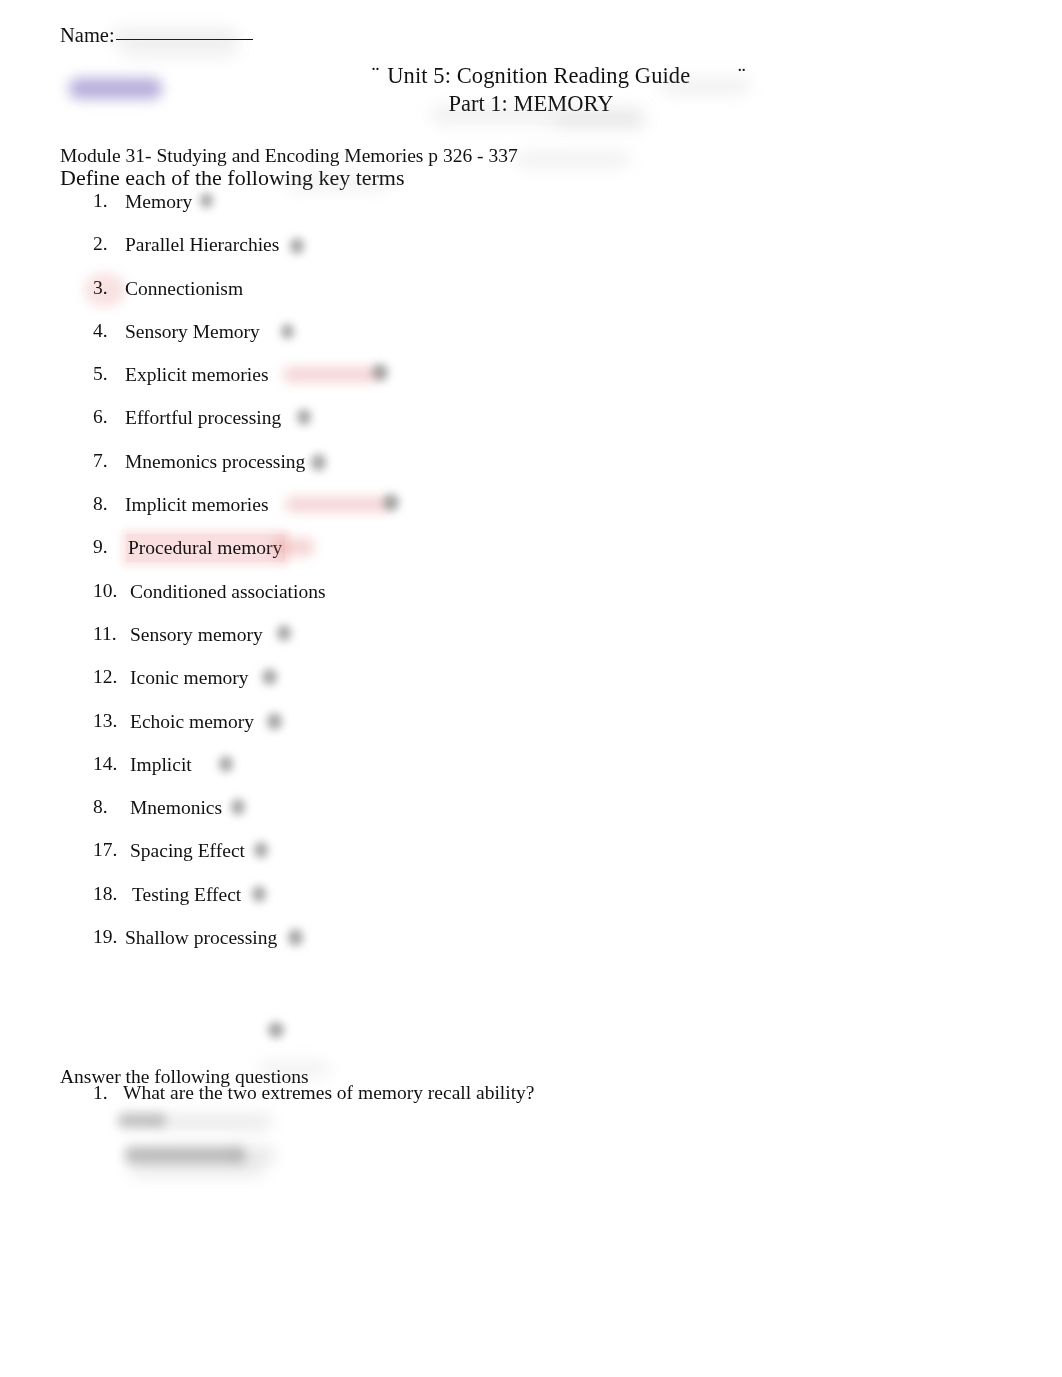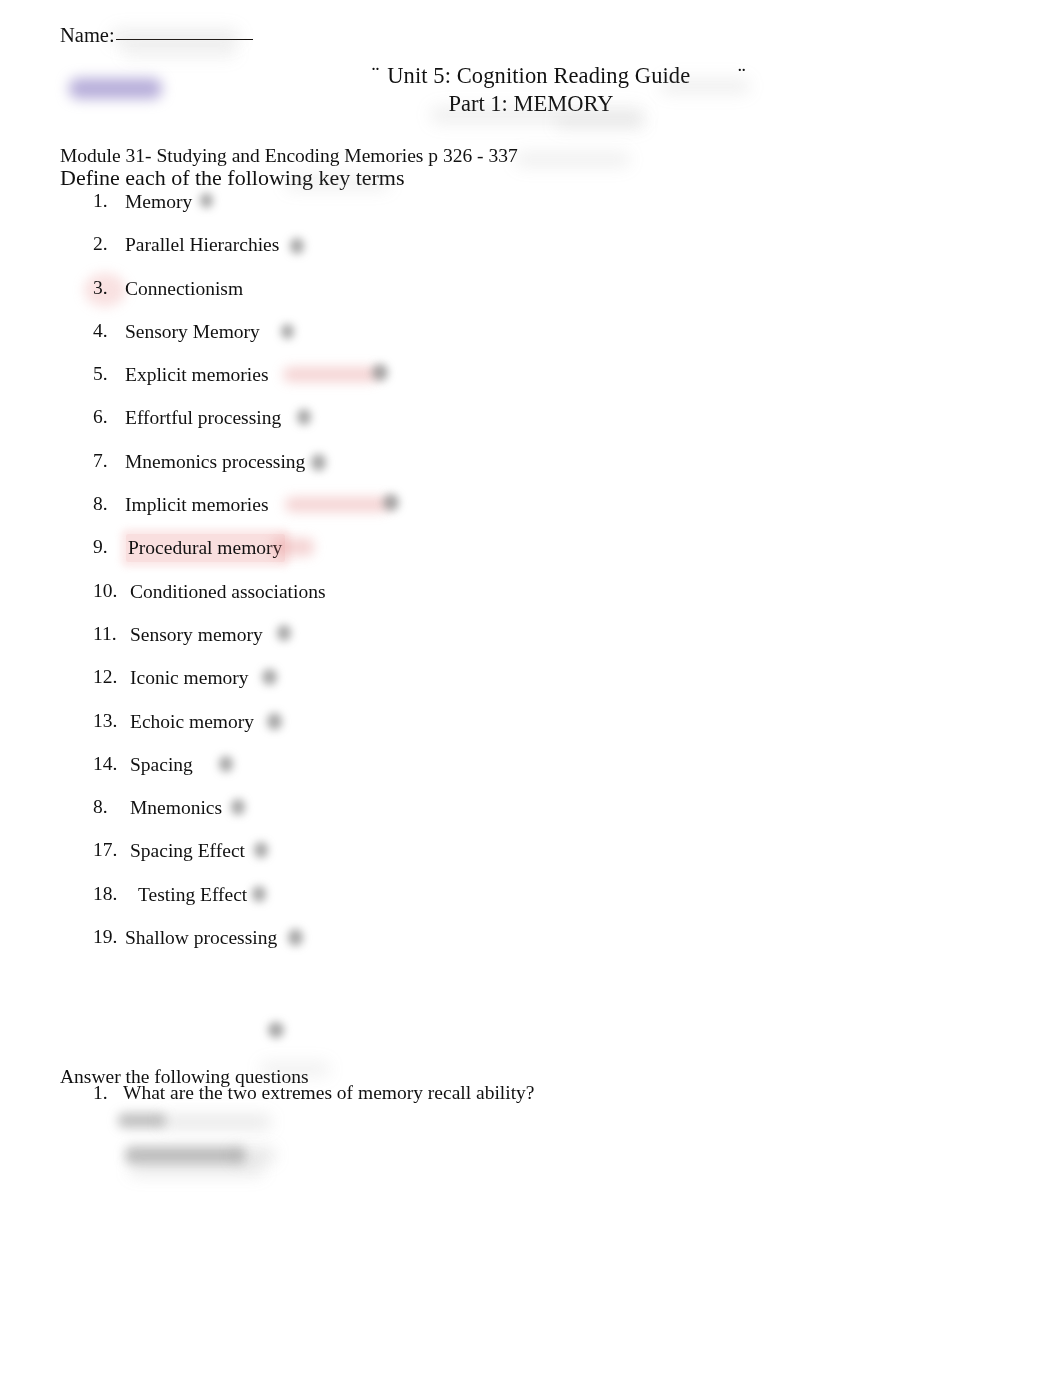--- a/index.html
+++ b/index.html
@@ -324,40 +324,40 @@
     </div>
 
     <div class="term-row two-digit">
       <span class="term-num wide">13.</span>
       <span class="term-label">Echoic memory</span>
       <span class="blur-dot" style="left:267px; top:5px; width:15px; height:17px;"></span>
     </div>
 
     <div class="term-row two-digit">
       <span class="term-num wide">14.</span>
-      <span class="term-label">Spacing</span>
+      <span class="term-label">Implicit</span>
       <span class="blur-dot" style="left:219px; top:5px; width:14px; height:16px;"></span>
     </div>
 
     <div class="term-row two-digit">
       <span class="term-num wide">8.</span>
       <span class="term-label">Mnemonics</span>
       <span class="blur-dot" style="left:231px; top:5px; width:14px; height:16px;"></span>
     </div>
 
 
     <div class="term-row two-digit">
       <span class="term-num wide">17.</span>
       <span class="term-label">Spacing Effect</span>
       <span class="blur-dot" style="left:254px; top:5px; width:14px; height:16px;"></span>
     </div>
 
     <div class="term-row two-digit">
       <span class="term-num wide">18.</span>
-      <span class="term-label" style="left:136px;">Testing Effect</span>
+      <span class="term-label" style="left:130px;">Testing Effect</span>
       <span class="blur-dot" style="left:252px; top:5px; width:14px; height:16px;"></span>
     </div>
 
     <div class="term-row two-digit compact">
       <span class="term-num wide">19.</span>
       <span class="term-label">Shallow processing</span>
       <span class="blur-dot" style="left:288px; top:5px; width:15px; height:17px;"></span>
     </div>
 
   </div>

